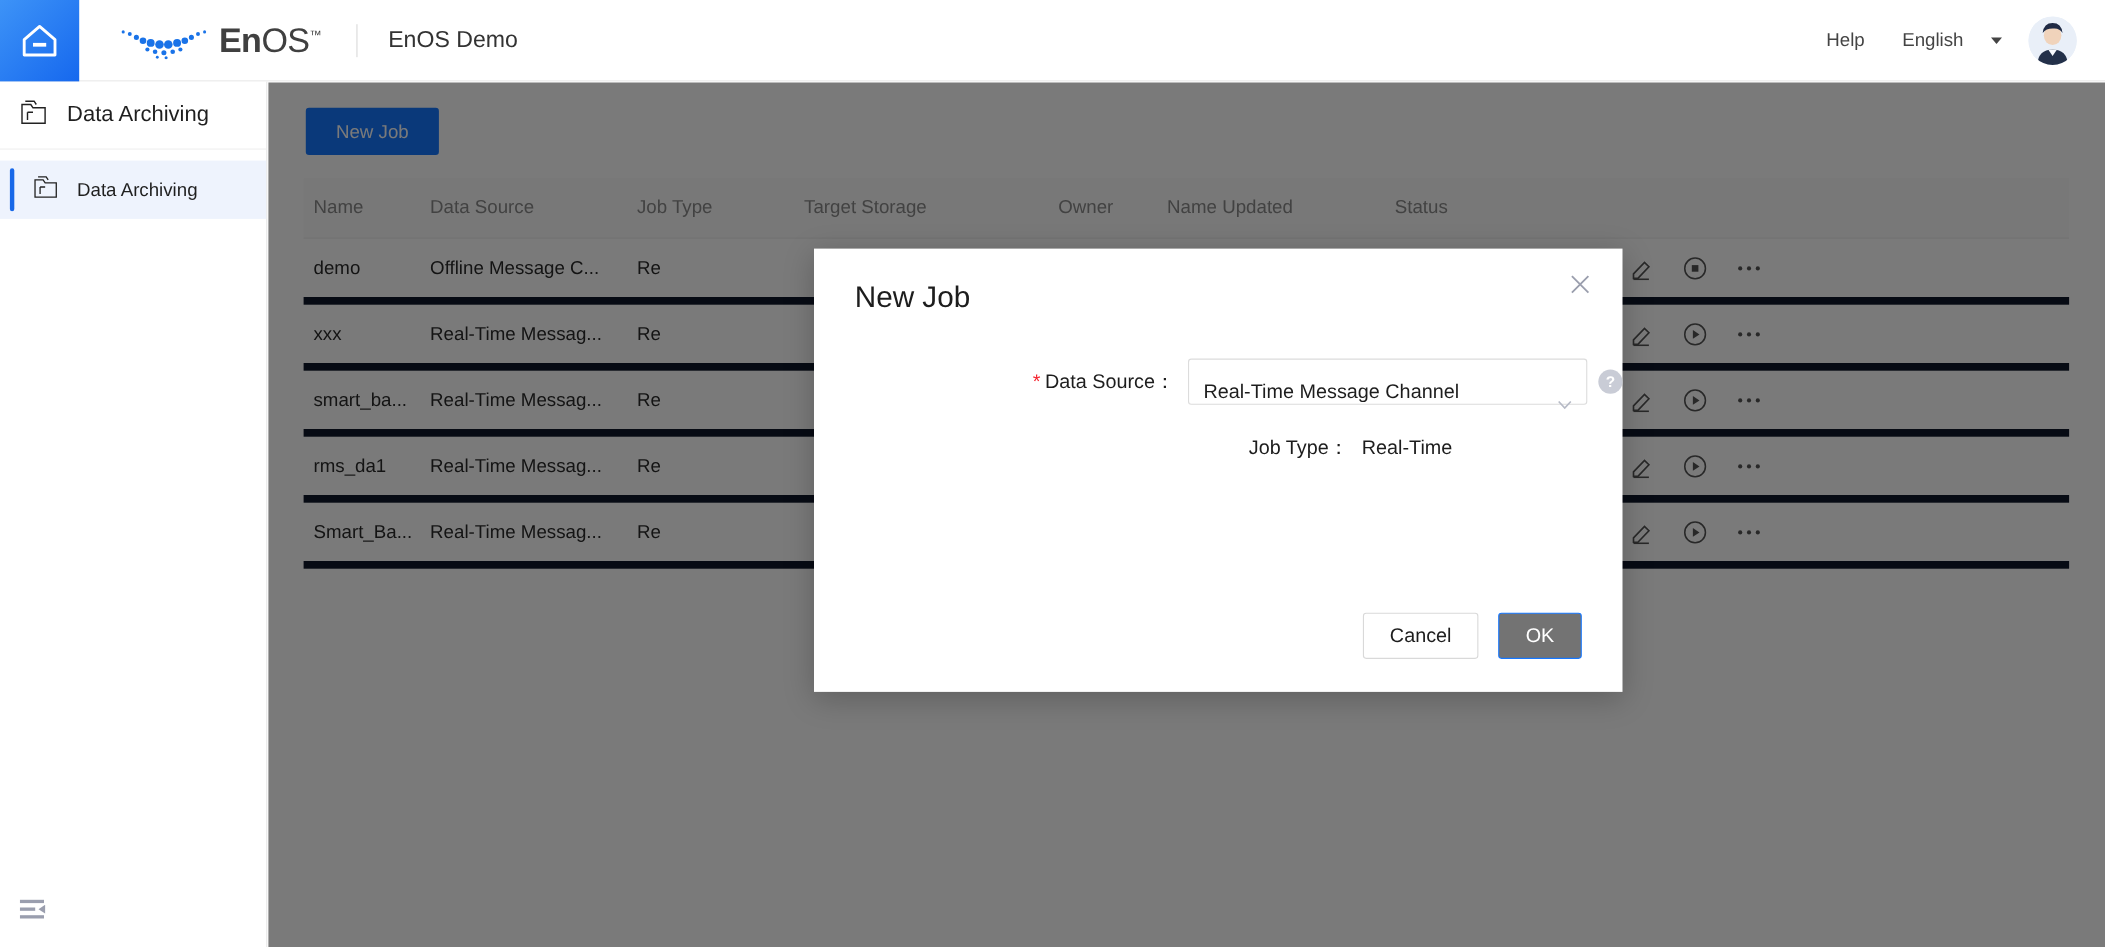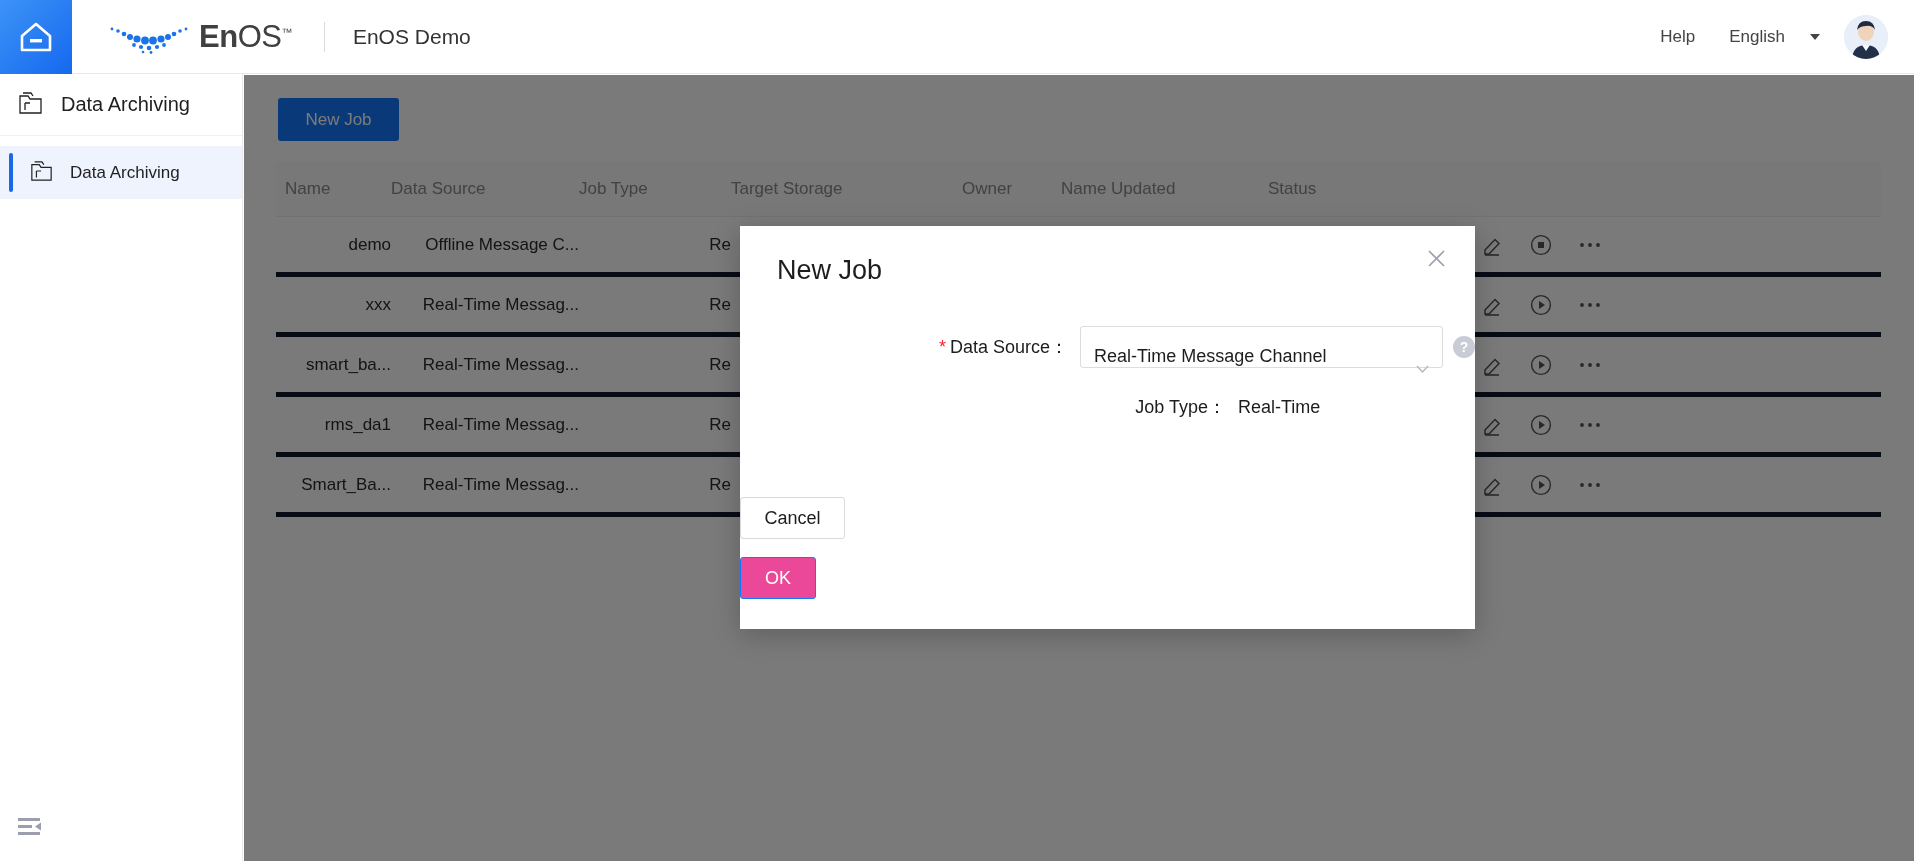--- a/index.html
+++ b/index.html
@@ -92,22 +92,21 @@
     font-family: "Liberation Sans", sans-serif; cursor: pointer;
   }
   .table { position: absolute; left: 32px; top: 87px; width: 1605px; }
   .thead {
     display: flex; height: 55px; align-items: center;
     background: #fafafa; border-bottom: 1px solid #eeeeee;
   }
   .thead .th { font-size: 17px; color: #8a8a8a; }
   .trow {
     display: flex; height: 60px; align-items: center;
-    border-bottom: 5px solid #0f172a;
-    text-align: right;
+    border-bottom: 7px solid #0f172a;
   }
   .trow .td { font-size: 17px; color: #2b2b2b; white-space: nowrap;
               overflow: hidden; text-overflow: ellipsis; }
   .c-name     { width: 115px; padding-left: 9px; }
   .c-source   { width: 188px; }
   .c-type     { width: 152px; }
   .c-target   { width: 231px; }
   .c-owner    { width: 99px; }
   .c-updated  { width: 207px; }
   .c-status   { width: 214px; }
@@ -152,28 +151,28 @@
   .chev { width: 13px; height: 8px; }
   .help-icon {
     width: 22px; height: 22px; border-radius: 50%; background: #c9ccd6;
     color: #ffffff; font-size: 14px; font-weight: 700;
     display: flex; align-items: center; justify-content: center;
     margin-left: 10px; cursor: pointer; user-select: none;
   }
   .fstatic { font-size: 18px; color: #1d1d1d; }
   .dlg-footer {
     position: absolute; left: 0; bottom: 30px; width: 735px;
-    display: flex; justify-content: flex-end; padding-right: 37px; gap: 18px; flex-direction: column;
+    display: flex; justify-content: flex-end; padding-right: 37px; gap: 18px;
   }
   .btn {
     height: 42px; border-radius: 3px; font-size: 18px;
     font-family: "Liberation Sans", sans-serif; cursor: pointer;
   }
   .btn-cancel { width: 105px; background: #ffffff; border: 1px solid #d9d9d9; color: #1d1d1d; }
-  .btn-ok { width: 76px; background: #ec4899; border: 1px solid #1677ff; color: #ffffff; }
+  .btn-ok { width: 76px; background: #737373; border: 1px solid #1677ff; color: #ffffff; }
 </style>
 </head>
 <body>
 
 <div id="app">
 
   <div class="topbar">
 
     <div class="home-btn">
       <span>

